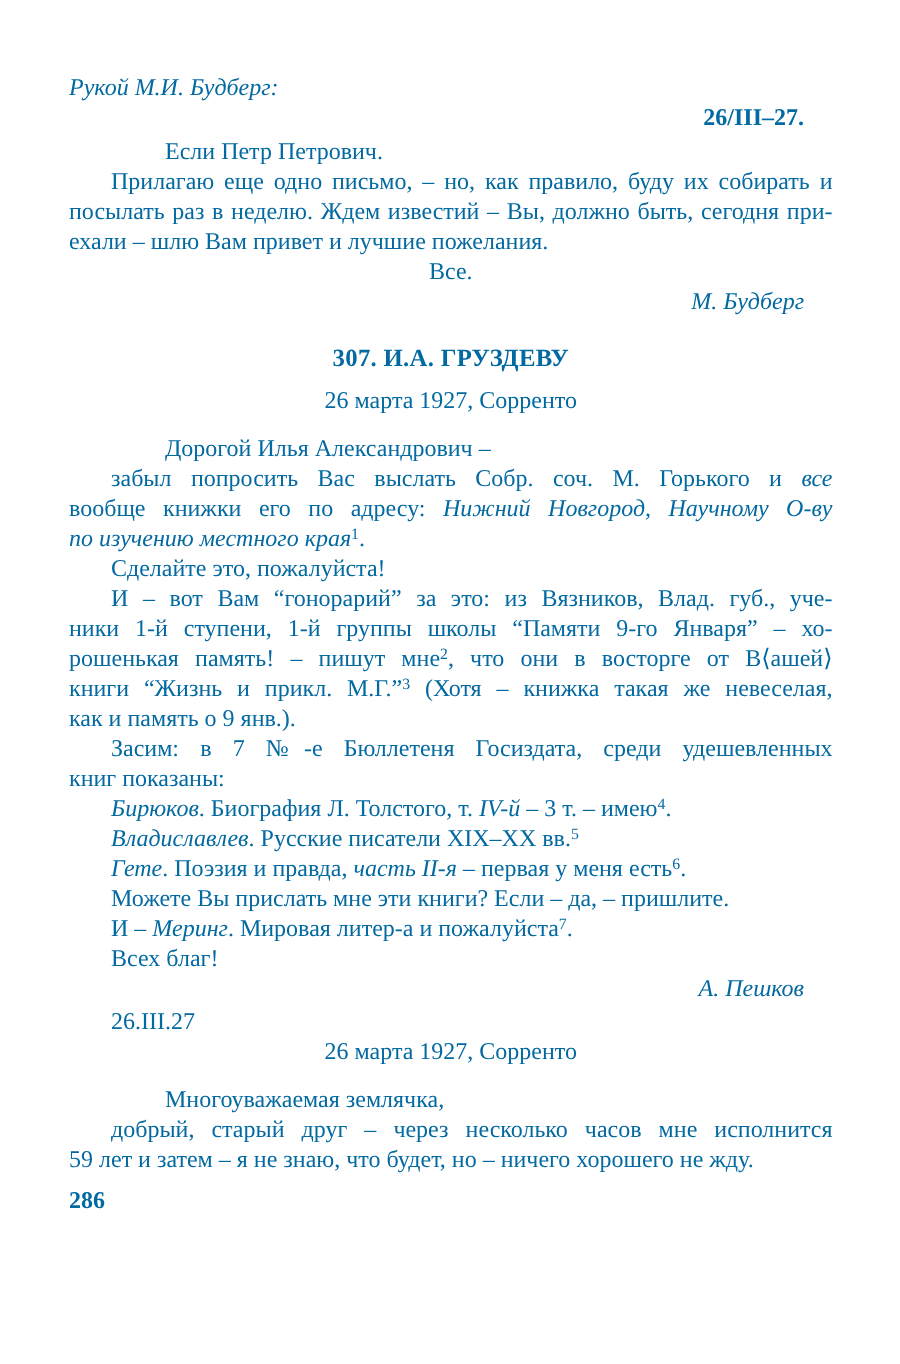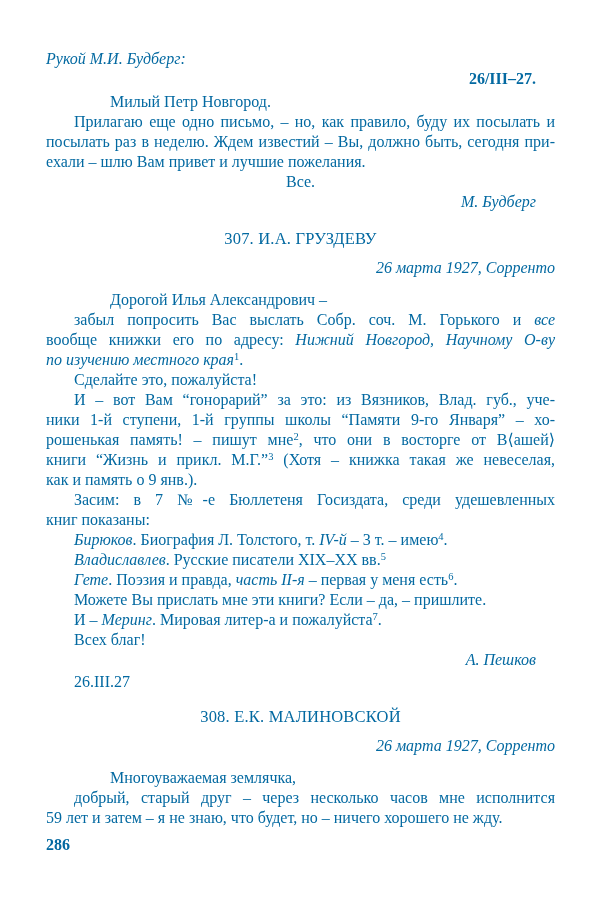--- a/index.html
+++ b/index.html
@@ -16,39 +16,39 @@
   }
   .line { min-height: 20px; }
   .ind  { text-indent: 28px; }
   .sal  { text-indent: 64px; }
   .just { text-align: justify; text-align-last: justify; text-justify: inter-word; }
   .center { text-align: center; }
   .right  { text-align: right; padding-right: 19px; }
   .it   { font-style: italic; }
   .date-top { margin-bottom: 3px; font-weight: bold; }
   .heading {
-    font-weight: 400; text-align: center; font-size: 16.5px;
+    font-weight: 700; text-align: center; font-size: 16.5px;
     letter-spacing: 0.2px; margin: 17px 0 9px 0;
   }
   .h-308 { margin-top: 15px; }
-  .dateline { text-align: right; font-style: italic; margin-bottom: 12px; }
+  .dateline { text-align: center; margin-bottom: 12px; }
   .bottom-date { margin-top: 2px; }
   sup { font-size: 10.5px; line-height: 0; vertical-align: 5px; font-style: normal; }
   .pageno { text-align: left; font-weight: 700; margin-top: 7px; }
 </style>
 </head>
 <body>
 
 <div class="page">
 
   <section>
     <div class="line it">Рукой М.И. Будберг:</div>
     <div class="line right date-top">26/III–27.</div>
-    <div class="line sal">Милый Петр Новгород.</div>
-    <div class="line ind just">Прилагаю еще одно письмо, – но, как правило, буду их посылать и</div>
+    <div class="line sal">Если Петр Петрович.</div>
+    <div class="line ind just">Прилагаю еще одно письмо, – но, как правило, буду их собирать и</div>
     <div class="line just">посылать раз в неделю. Ждем известий – Вы, должно быть, сегодня при-</div>
     <div class="line">ехали – шлю Вам привет и лучшие пожелания.</div>
     <div class="line center">Все.</div>
     <div class="line right it">М. Будберг</div>
   </section>
 
   <section>
     <div class="line heading">307. И.А. ГРУЗДЕВУ</div>
     <div class="line dateline">26 марта 1927, Сорренто</div>
     <div class="line sal">Дорогой Илья Александрович –</div>
@@ -67,21 +67,20 @@
     <div class="line ind"><span class="it">Владиславлев</span><span>. Русские писатели XIX–XX вв.</span><sup>5</sup></div>
     <div class="line ind"><span class="it">Гете</span><span>. Поэзия и правда, </span><span class="it">часть II-я</span><span> – первая у меня есть</span><sup>6</sup><span>.</span></div>
     <div class="line ind"><span>Можете Вы прислать мне эти книги? Если – да, – пришлите.</span></div>
     <div class="line ind"><span>И – </span><span class="it">Меринг</span><span>. Мировая литер-а и пожалуйста</span><sup>7</sup><span>.</span></div>
     <div class="line ind"><span>Всех благ!</span></div>
     <div class="line right it">А. Пешков</div>
     <div class="line ind bottom-date">26.III.27</div>
   </section>
 
   <section>
-    <div class="line heading h-308">308. Е.К. МАЛИНОВСКОЙ</div>
     <div class="line dateline">26 марта 1927, Сорренто</div>
     <div class="line sal">Многоуважаемая землячка,</div>
     <div class="line ind just">добрый, старый друг – через несколько часов мне исполнится</div>
     <div class="line">59 лет и затем – я не знаю, что будет, но – ничего хорошего не жду.</div>
   </section>
 
   <div class="line pageno">286</div>
 
 </div>
 

